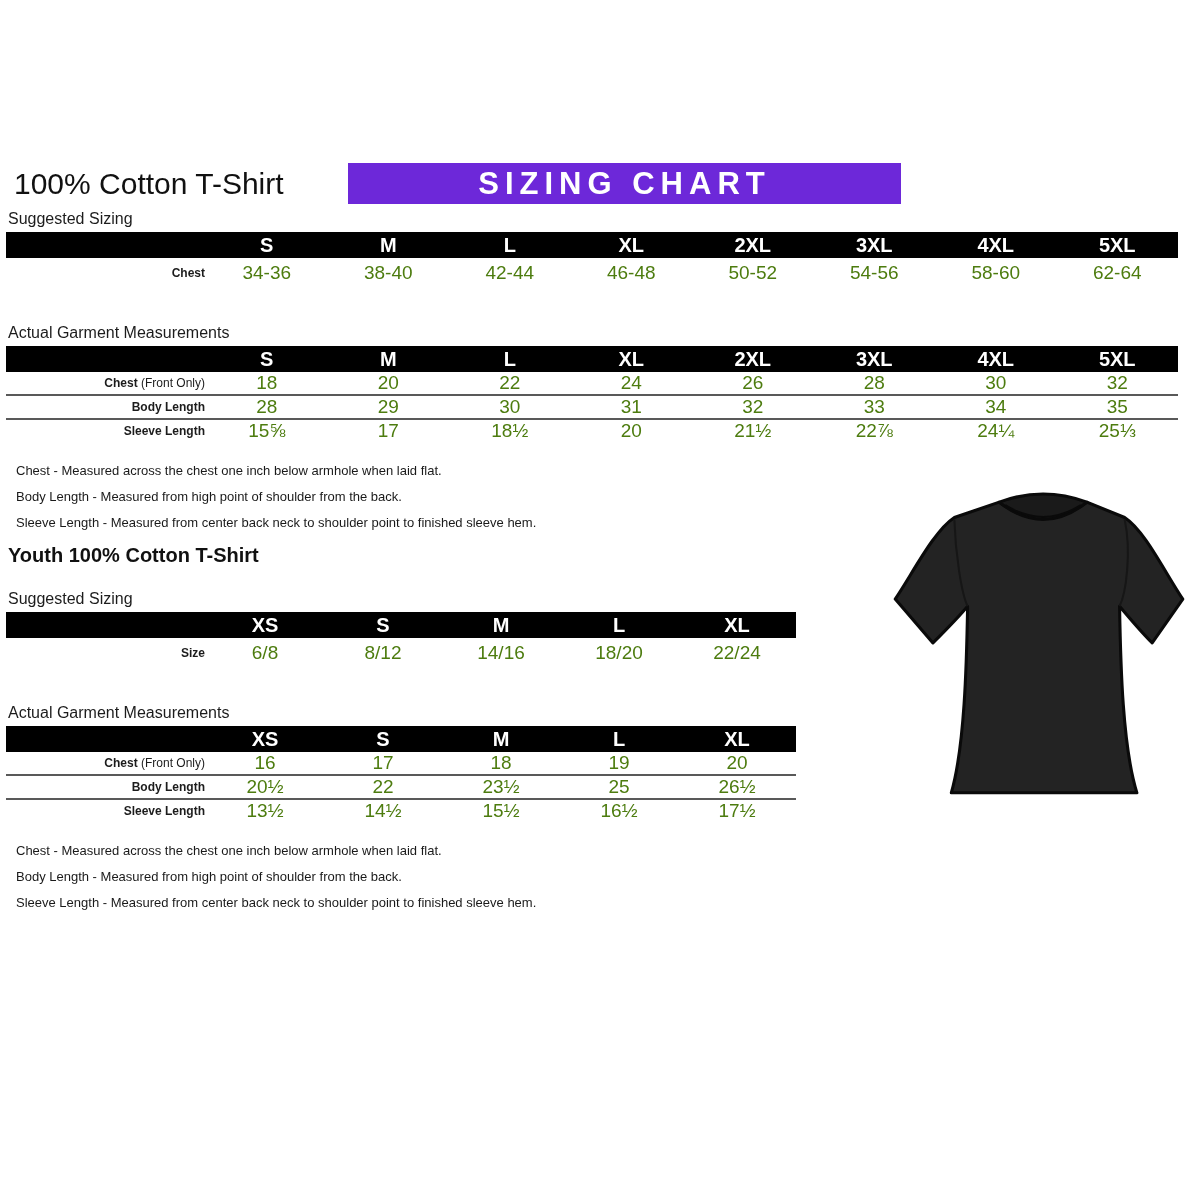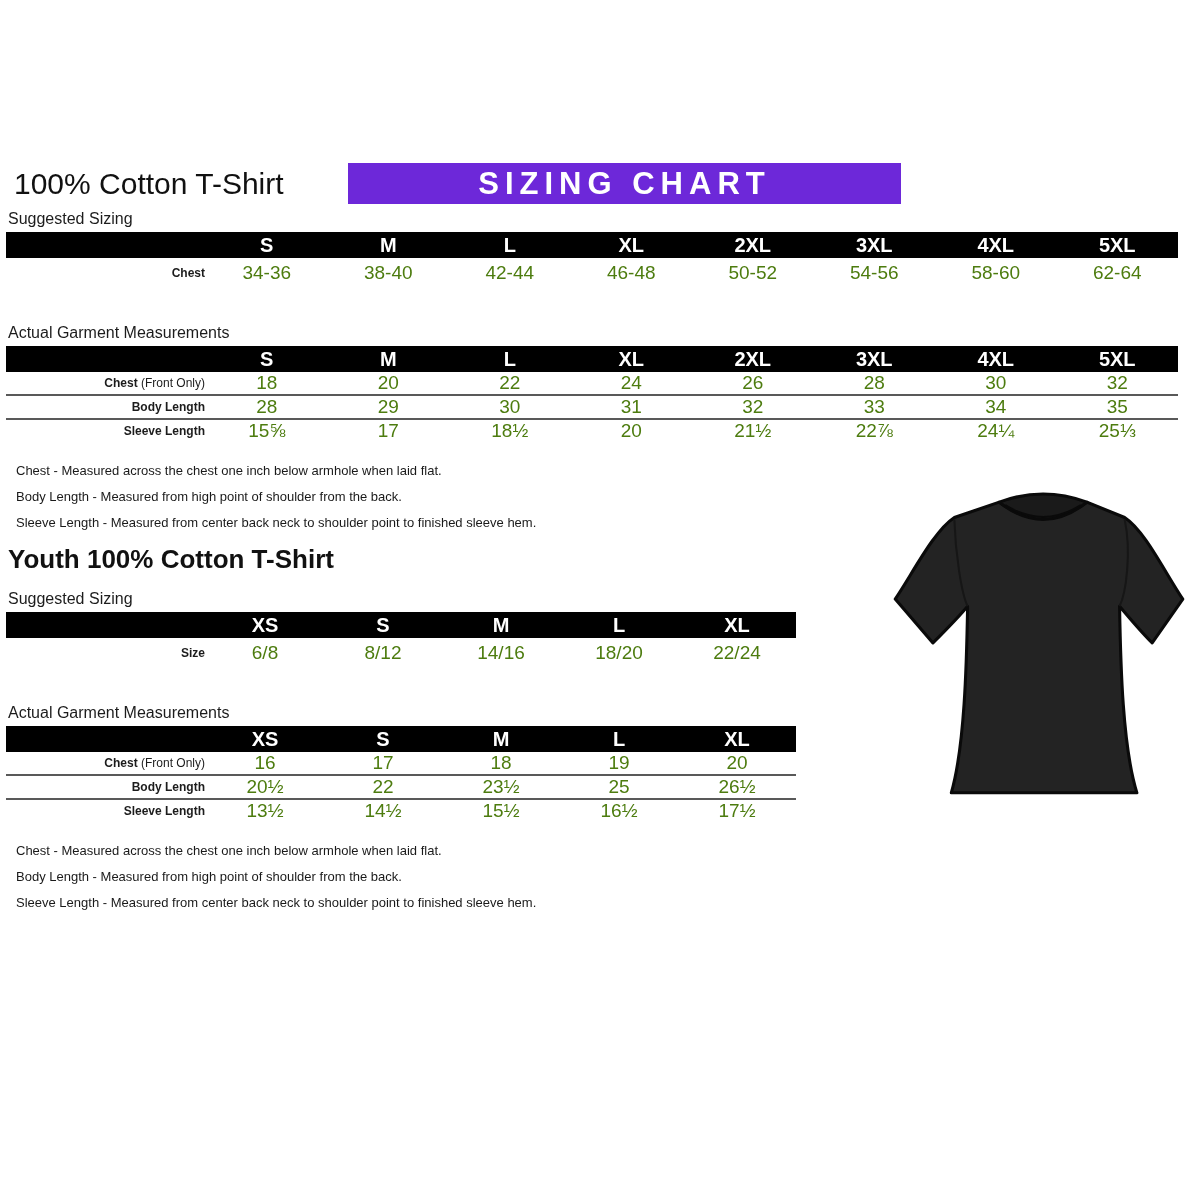--- a/index.html
+++ b/index.html
@@ -104,21 +104,21 @@
   }
   .notes li {
     font-size: 13px;
     line-height: 26px;
     color: #1a1a1a;
   }
   
   .youth-title {
     margin: 8px 0 12px 0;
     padding-left: 2px;
-    font-size: 26px;
+    font-size: 20px;
     font-weight: 700;
     height: 34px;
     color: #111;
   }
   
   .tshirt-box {
     position: absolute;
     left: 885px;
     top: 490px;
     width: 308px;

